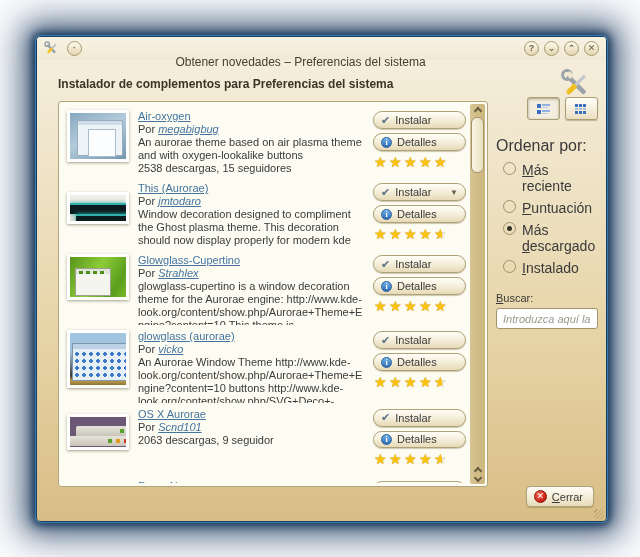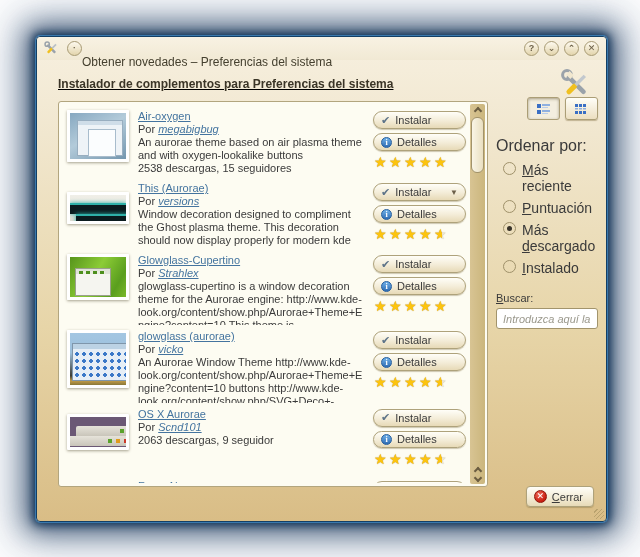--- a/index.html
+++ b/index.html
@@ -8,30 +8,30 @@
 
   
   .window{position:absolute;left:36px;top:36px;width:571px;height:486px;
     border-radius:4px;border:1px solid #123f66;
     background:linear-gradient(#f7f0e0 0%,#f1e7cf 20%,#e7d5a8 60%,#d9bd86 100%);
     box-shadow:0 0 0 1px #3b79ad,0 0 9px 3px rgba(9,45,84,.95),
                0 0 26px 10px rgba(7,35,70,.65),0 0 48px 22px rgba(15,55,105,.30);}
   .titlebar{position:absolute;left:0;top:0;right:0;height:23px;display:flex;
     align-items:center;padding:0 7px;font-size:12px;color:#45402f;
     border-radius:4px 4px 0 0;background:linear-gradient(#f8f2e3,#f1e9d4);}
-  .tb-title{flex:1;text-align:left;white-space:nowrap;overflow:hidden;margin-top:27px;}
+  .tb-title{flex:1;text-align:center;white-space:nowrap;overflow:hidden;margin-top:27px;}
   .circle-btn{width:15px;height:15px;border-radius:50%;margin-left:5px;
     border:1px solid #a79a73;background:linear-gradient(#fdf9ee,#e3d5ad);
     display:flex;align-items:center;justify-content:center;
     font-size:9px;line-height:1;color:#6d6149;font-weight:bold;cursor:pointer;}
   .appicon{width:15px;height:15px;margin-right:3px;}
 
   
   .header{position:absolute;left:21px;top:30px;right:14px;height:34px;
-    display:flex;justify-content:space-between;align-items:center;text-decoration:underline;}
+    display:flex;justify-content:space-between;align-items:center;}
   .header-title{font-size:12px;font-weight:bold;color:#3b3527;}
   .header-icon{width:32px;height:32px;}
 
   
   .listbox{position:absolute;left:21px;top:64px;width:430px;height:386px;
     background:#fdfcf2;border:1px solid #b2a57e;border-radius:3px;}
   .rows{position:absolute;left:3px;top:3px;right:19px;bottom:3px;overflow:hidden;}
   .row{display:flex;gap:6px;padding:5px 2px 0 2px;overflow:hidden;}
   .thumbwrap{width:68px;flex:none;display:flex;align-items:flex-start;justify-content:center;}
   .thumb{border:3px solid #fff;box-shadow:0 1px 3px rgba(60,50,20,.45);
@@ -208,21 +208,21 @@
             </div>
         </div>
       </div>
 
       <div class="row" style="height:72px">
         <div class="thumbwrap">
             <div class="thumb t-ghost"></div>
           </div>
         <div class="row-text">
           <span class="row-title">This (Aurorae)</span><br>
-          <span class="row-author"><span>Por</span> <a>versions</a></span>
+          <span class="row-author"><span>Por</span> <a>jmtodaro</a></span>
           <div class="row-desc">Window decoration designed to compliment the Ghost plasma theme. This decoration should now display properly for modern kde versions (tested on 4.7.2) However, I've dropped sup…</div>
           
         </div>
         <div class="row-actions">
           <button class="kbtn">
               <span class="check-ic">✔</span>
               <span>Instalar</span>
               <span class="dd-ic">▼</span>
             </button>
           <button class="kbtn">

